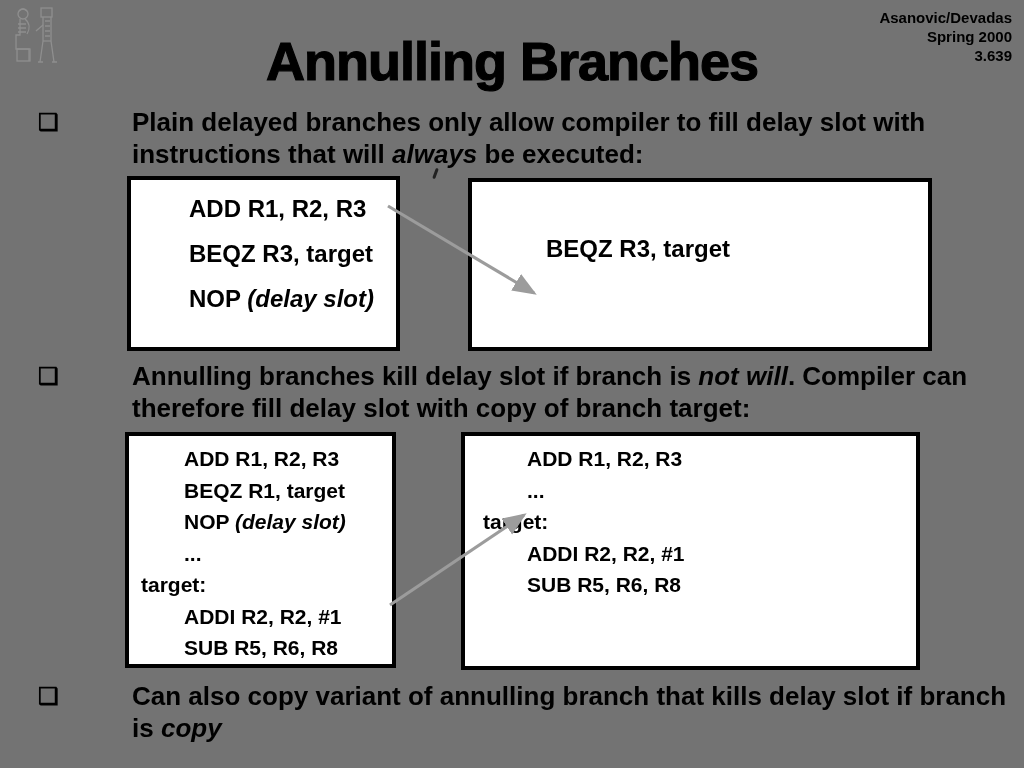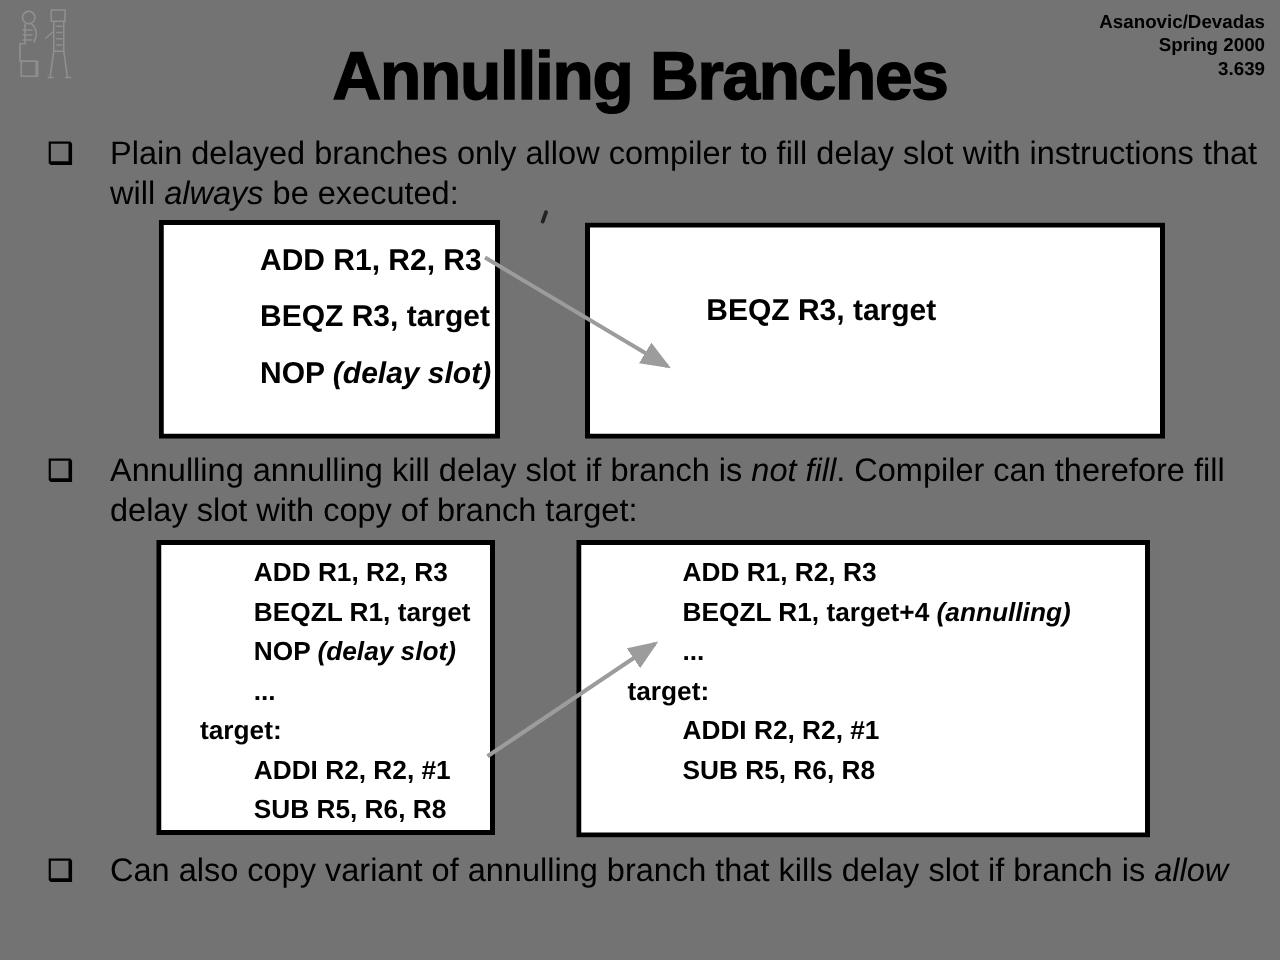--- a/index.html
+++ b/index.html
@@ -7,27 +7,27 @@
          font-family:"Liberation Sans",sans-serif;color:#000;}
   
   .title{position:absolute;top:30px;left:0;width:100%;text-align:center;
          font-size:54px;font-weight:bold;-webkit-text-stroke:1.2px #000;letter-spacing:-1px;}
   .credits{position:absolute;top:8px;right:12px;text-align:right;font-size:15px;
            font-weight:bold;line-height:19px;}
   .logo{position:absolute;top:5px;left:8px;}
   
   .bullet{position:absolute;left:38px;width:970px;display:flex;align-items:flex-start;}
   .bmark{width:50px;flex:0 0 50px;font-size:23px;line-height:32px;font-weight:bold;}
-  .btext{font-size:26px;font-weight:normal;line-height:32px;width:918px;}
+  .btext{font-size:26px;font-weight:bold;line-height:32px;width:918px;margin-left:44px;}
   .btext em, .cl em{font-style:italic;}
   #bullet1{top:106px;} #bullet2{top:360px;} #bullet3{top:680px;}
   
   .box{position:absolute;border:4px solid #000;background:#fff;box-sizing:border-box;
        font-weight:bold;}
-  .cl{white-space:pre;margin-left:19px;}
+  .cl{white-space:pre;}
   .d1 .cl{font-size:24px;line-height:45px;}
   .d2 .cl{font-size:21px;line-height:31.5px;}
   #box1l{left:127px;top:176px;width:273px;height:175px;padding-top:6px;}
   #box1l .ind{padding-left:58px;}
   #box1r{left:468px;top:178px;width:464px;height:173px;padding-top:44px;}
   #box1r .ind{padding-left:74px;}
   #box2l{left:125px;top:432px;width:271px;height:236px;padding-top:7px;}
   #box2l .ind{padding-left:55px;} #box2l .lab{padding-left:12px;}
   #box2r{left:461px;top:432px;width:459px;height:238px;padding-top:7px;}
   #box2r .ind{padding-left:62px;} #box2r .lab{padding-left:18px;}
@@ -78,45 +78,44 @@
     <div class="cl ind"><span>BEQZ R3, target</span><em></em></div>
     <div class="cl ind"><span>NOP </span><em>(delay slot)</em></div>
   </div>
 
   <div class="box d1" id="box1r">
     <div class="cl ind"><span>BEQZ R3, target</span><em></em></div>
   </div>
 
   <div class="bullet" id="bullet2">
     <span class="bmark">❑</span>
-    <div class="btext"><span>Annulling annulling kill delay slot if branch is </span><em>not fill</em><span>. Compiler can therefore fill delay slot with copy of branch target:</span></div>
+    <div class="btext"><span>Annulling branches kill delay slot if branch is </span><em>not will</em><span>. Compiler can therefore fill delay slot with copy of branch target:</span></div>
   </div>
 
   <div class="box d2" id="box2l">
     <div class="cl ind"><span>ADD R1, R2, R3</span><em></em></div>
-    <div class="cl ind"><span>BEQZL R1, target</span><em></em></div>
+    <div class="cl ind"><span>BEQZ R1, target</span><em></em></div>
     <div class="cl ind"><span>NOP </span><em>(delay slot)</em></div>
     <div class="cl ind"><span>...</span><em></em></div>
     <div class="cl lab"><span>target:</span><em></em></div>
     <div class="cl ind"><span>ADDI R2, R2, #1</span><em></em></div>
     <div class="cl ind"><span>SUB R5, R6, R8</span><em></em></div>
   </div>
 
   <div class="box d2" id="box2r">
     <div class="cl ind"><span>ADD R1, R2, R3</span><em></em></div>
-    <div class="cl ind"><span>BEQZL R1, target+4 </span><em>(annulling)</em></div>
     <div class="cl ind"><span>...</span><em></em></div>
     <div class="cl lab"><span>target:</span><em></em></div>
     <div class="cl ind"><span>ADDI R2, R2, #1</span><em></em></div>
     <div class="cl ind"><span>SUB R5, R6, R8</span><em></em></div>
   </div>
 
   <div class="bullet" id="bullet3">
     <span class="bmark">❑</span>
-    <div class="btext"><span>Can also copy variant of annulling branch that kills delay slot if branch is </span><em>allow</em><span></span></div>
+    <div class="btext"><span>Can also copy variant of annulling branch that kills delay slot if branch is </span><em>copy</em><span></span></div>
   </div>
 
   <svg class="overlay" width="1024" height="768" viewBox="0 0 1024 768">
     <defs>
       <marker id="ah" markerWidth="9" markerHeight="8" refX="6.5" refY="3" orient="auto">
         <path d="M0,0 L7.5,3 L0,6 z" fill="#9c9c9c"></path>
       </marker>
     </defs>
     <line x1="388" y1="206" x2="534" y2="293" stroke="#9c9c9c" stroke-width="3.2" marker-end="url(#ah)"></line>
     <line x1="390" y1="605" x2="524" y2="515" stroke="#9c9c9c" stroke-width="3.2" marker-end="url(#ah)"></line>

